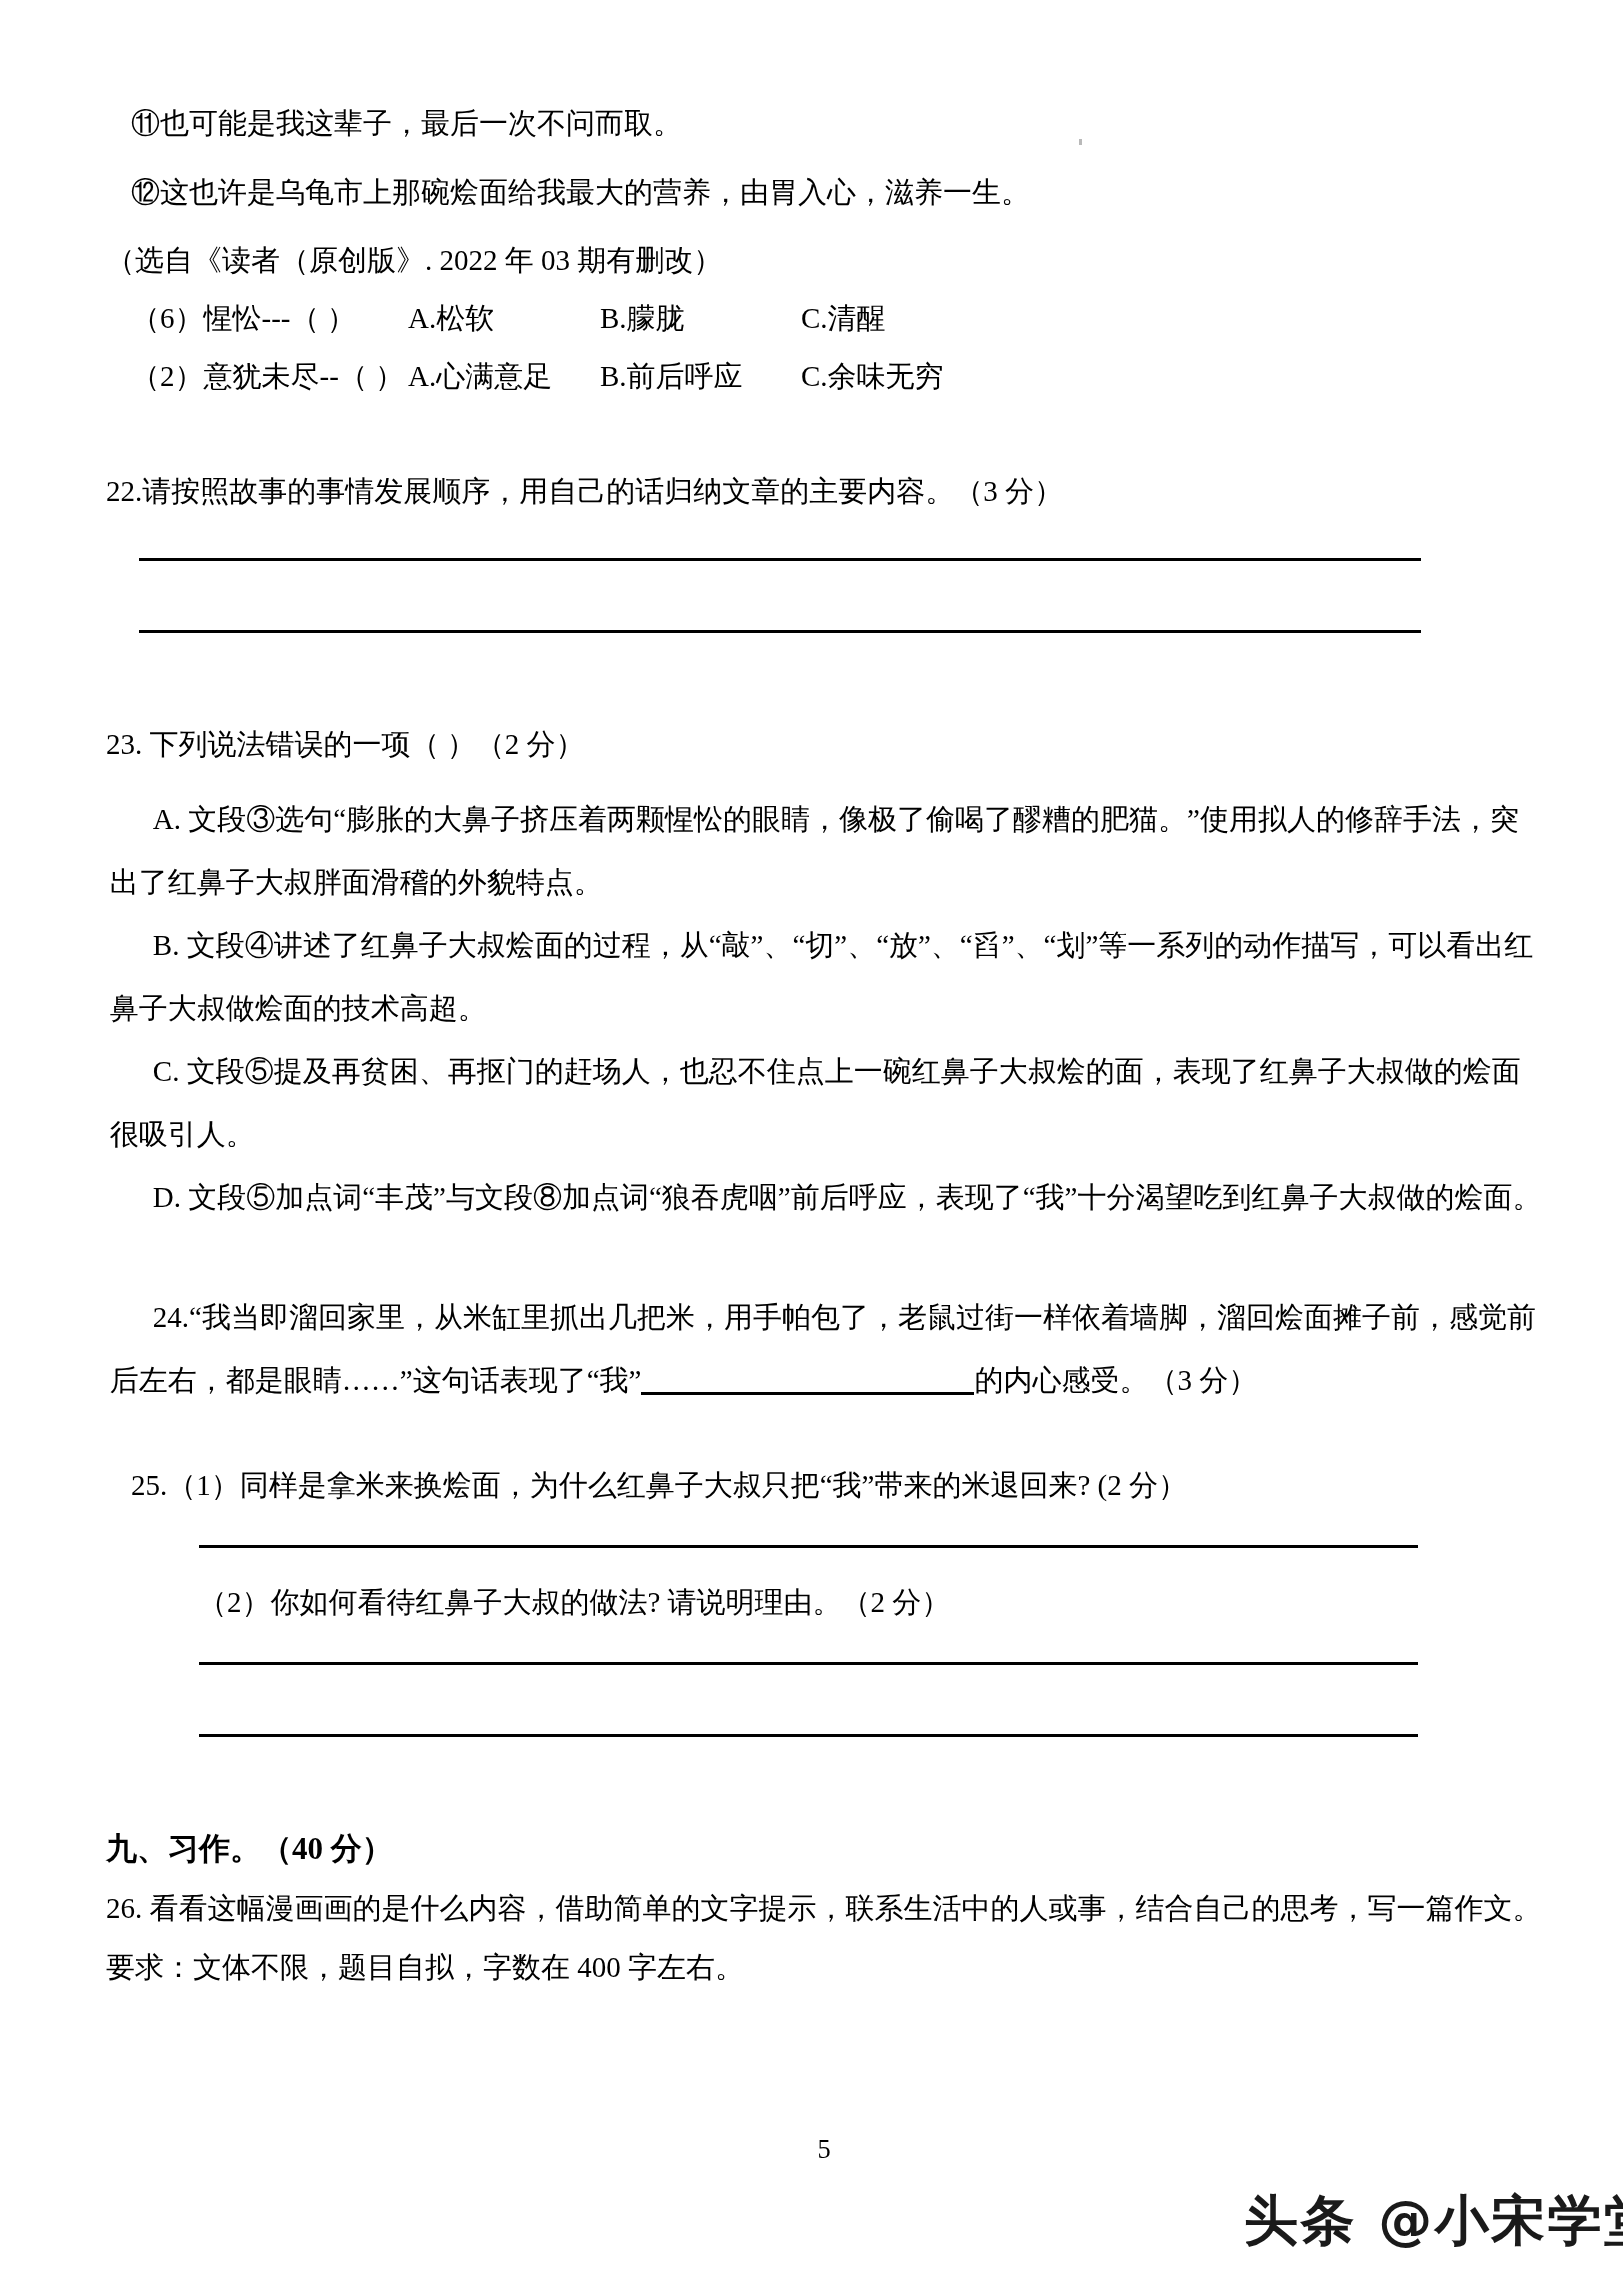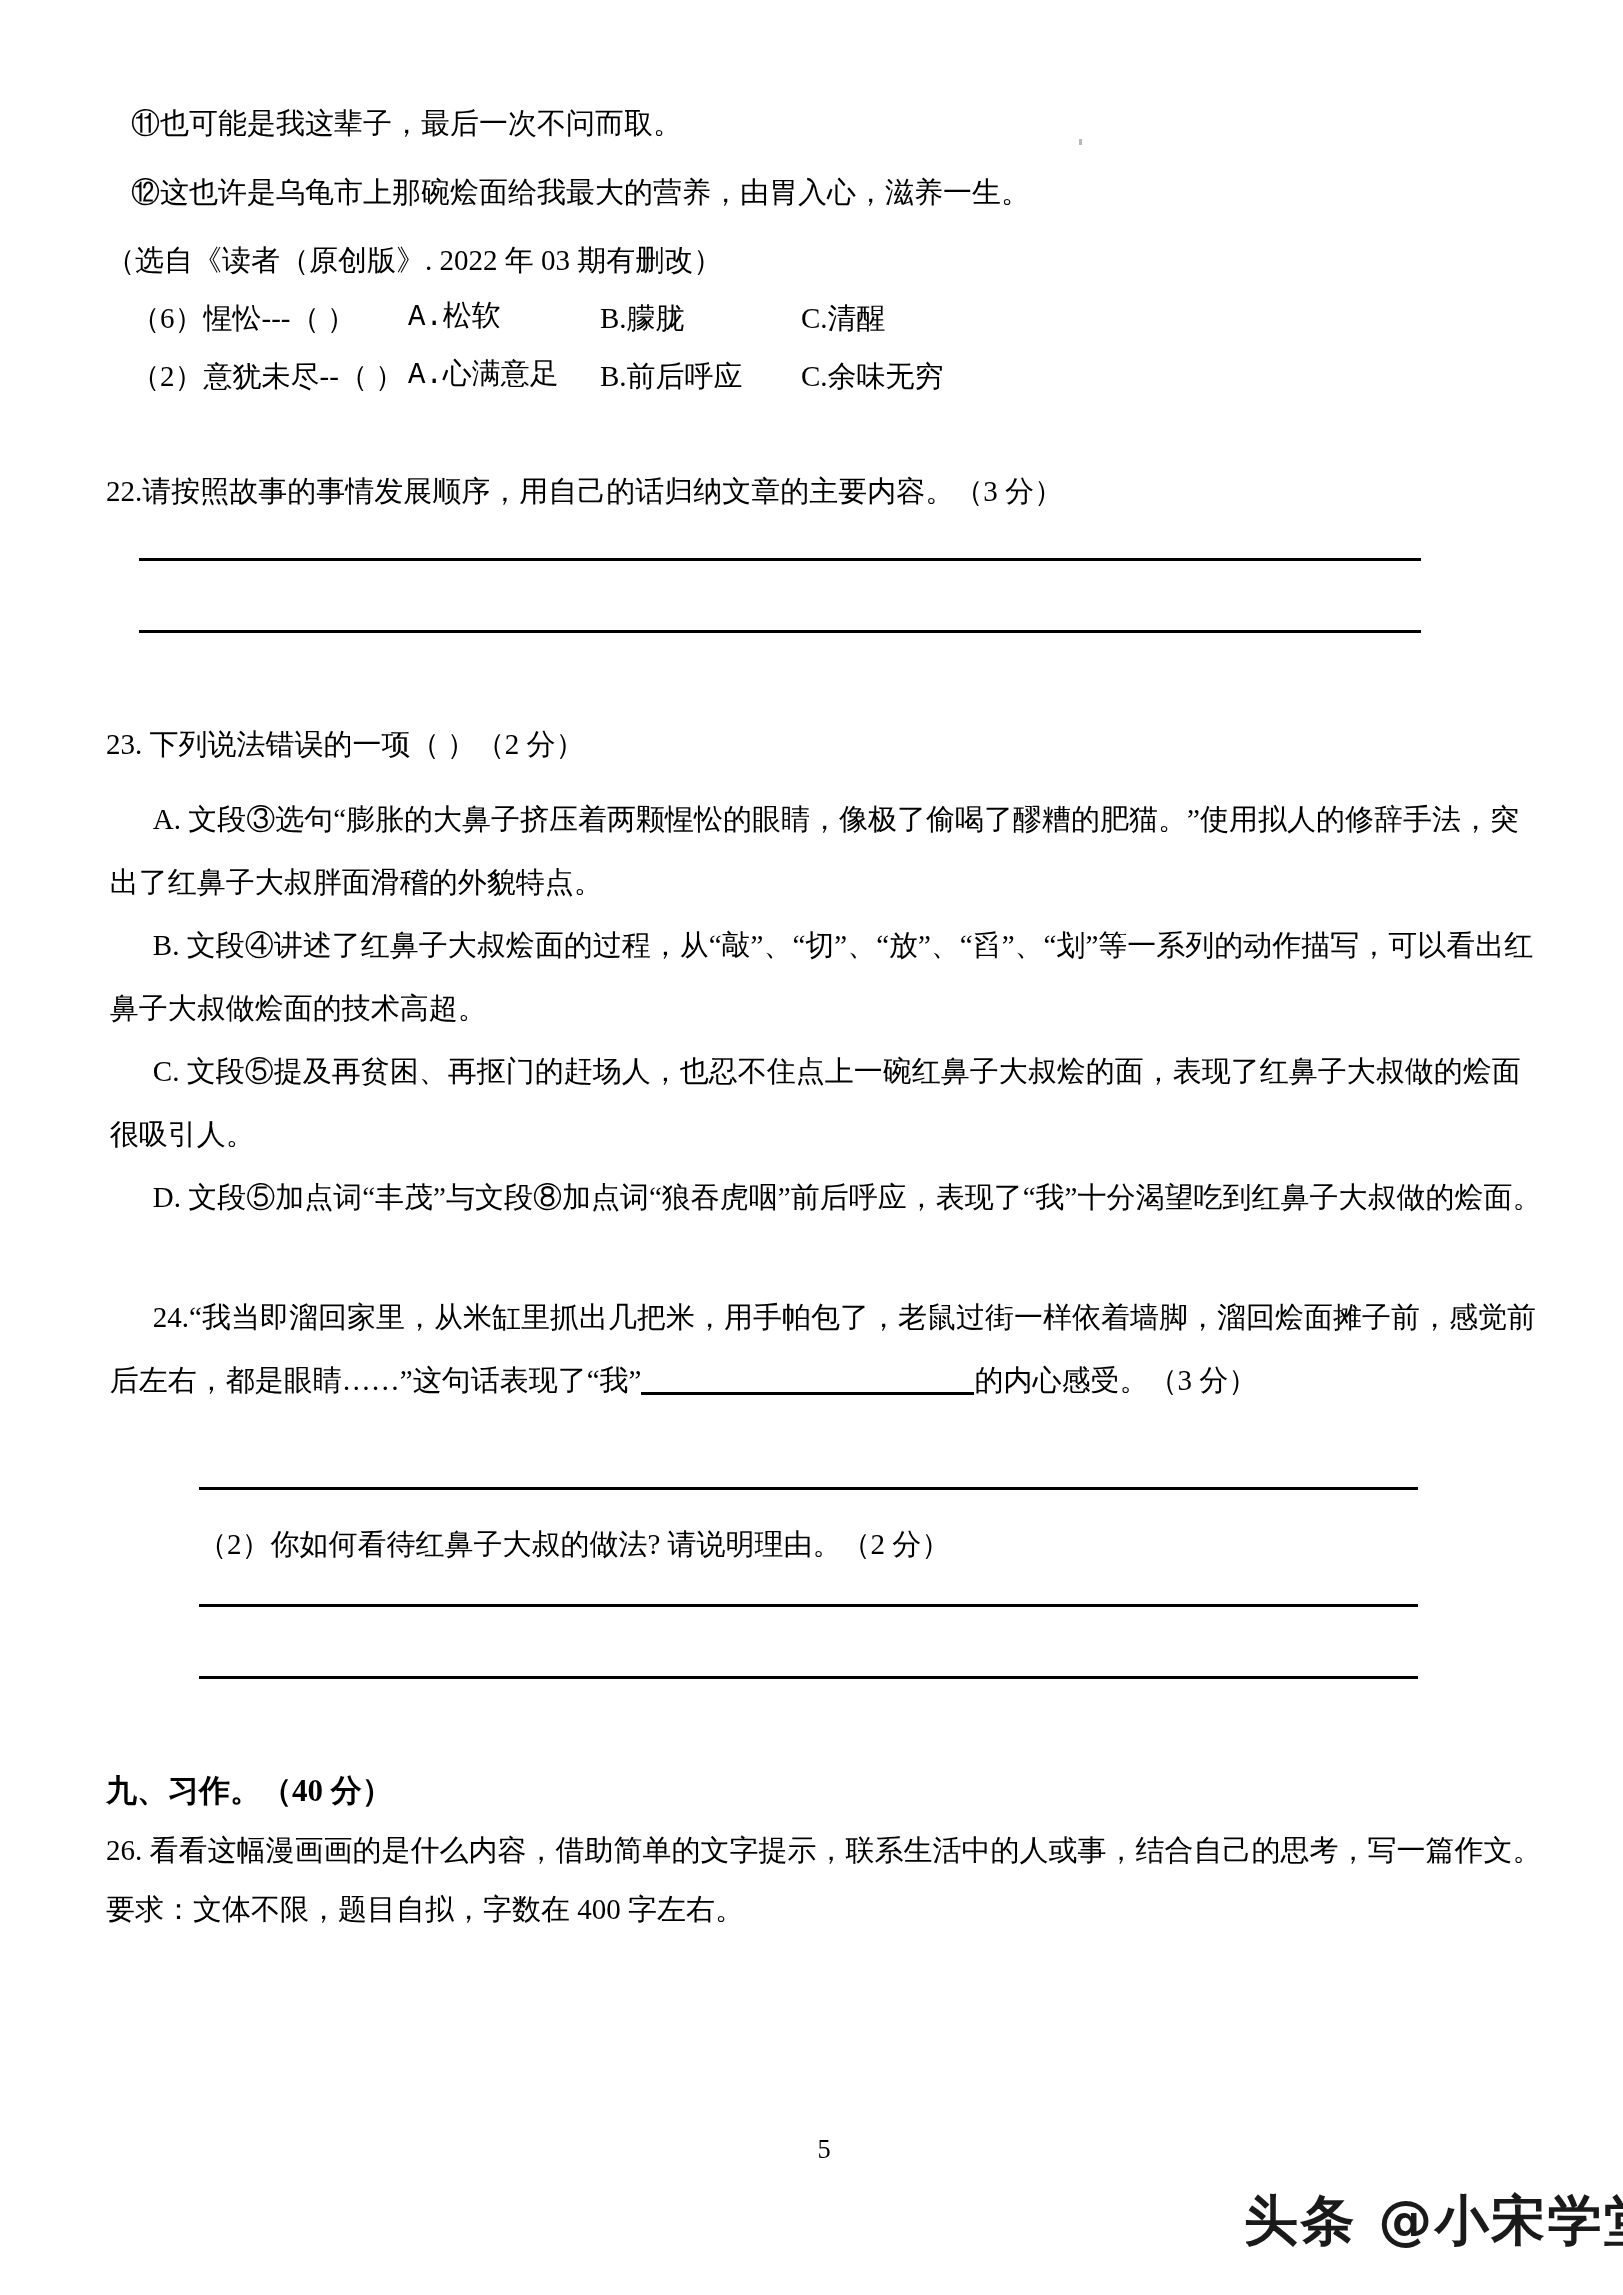--- a/index.html
+++ b/index.html
@@ -60,21 +60,21 @@
     margin-left: 25px;
   }
 
   .opt-row {
     font-size: 29px;
     line-height: 58px;
     margin-left: 25px;
     display: flex;
   }
   .opt-row .stem { width: 277px; flex: 0 0 277px; }
-  .opt-row .oa   { width: 192px; flex: 0 0 192px; font-family: Liberation Mono, monospace; }
+  .opt-row .oa   { width: 192px; flex: 0 0 192px; }
   .opt-row .ob   { width: 201px; flex: 0 0 201px; }
   .opt-row .oc   { flex: 0 0 auto; }
 
   
   .choice {
     font-size: 29px;
     line-height: 63px;
     text-indent: 43px;
     margin-left: 3.8px;
   }
@@ -192,20 +192,21 @@
     <div class="choice">B. 文段④讲述了红鼻子大叔烩面的过程，从“敲”、“切”、“放”、“舀”、“划”等一系列的动作描写，可以看出红鼻子大叔做烩面的技术高超。</div>
     <div class="choice">C. 文段⑤提及再贫困、再抠门的赶场人，也忍不住点上一碗红鼻子大叔烩的面，表现了红鼻子大叔做的烩面很吸引人。</div>
     <div class="choice">D. 文段⑤加点词“丰茂”与文段⑧加点词“狼吞虎咽”前后呼应，表现了“我”十分渴望吃到红鼻子大叔做的烩面。</div>
 
     <div class="spacer-90"></div>
 
     <div class="choice"><span>24.“我当即溜回家里，从米缸里抓出几把米，用手帕包了，老鼠过街一样依着墙脚，溜回烩面摊子前，感觉前后左右，都是眼睛……”这句话表现了“我”</span><span class="inline-blank"></span><span>的内心感受。（3 分）</span></div>
 
     <div class="spacer-70"></div>
 
+    <div class="q-sub">25.（1）同样是拿米来换烩面，为什么红鼻子大叔只把“我”带来的米退回来? (2 分）</div>
     <div class="spacer-50"></div>
     <div class="rule rule-b"></div>
 
     <div class="spacer-40"></div>
     <div class="q-sub" style="margin-left:92px">（2）你如何看待红鼻子大叔的做法? 请说明理由。（2 分）</div>
 
     <div class="spacer-50"></div>
     <div class="rule rule-b"></div>
     <div class="spacer-110"></div>
     <div class="rule rule-b"></div>

